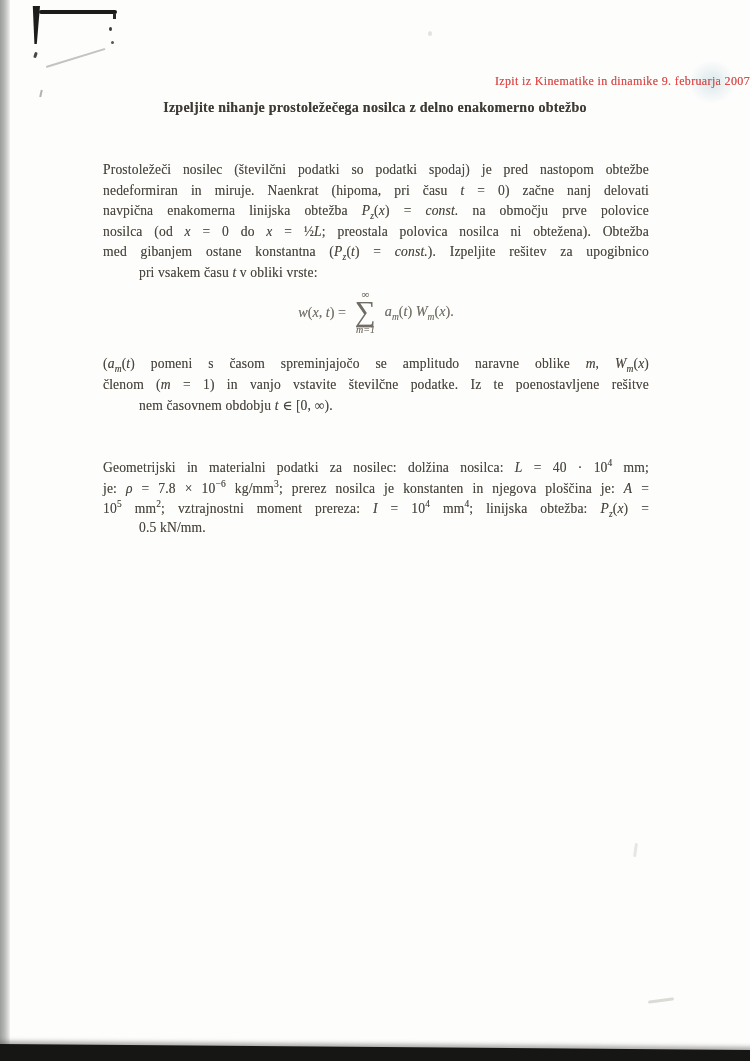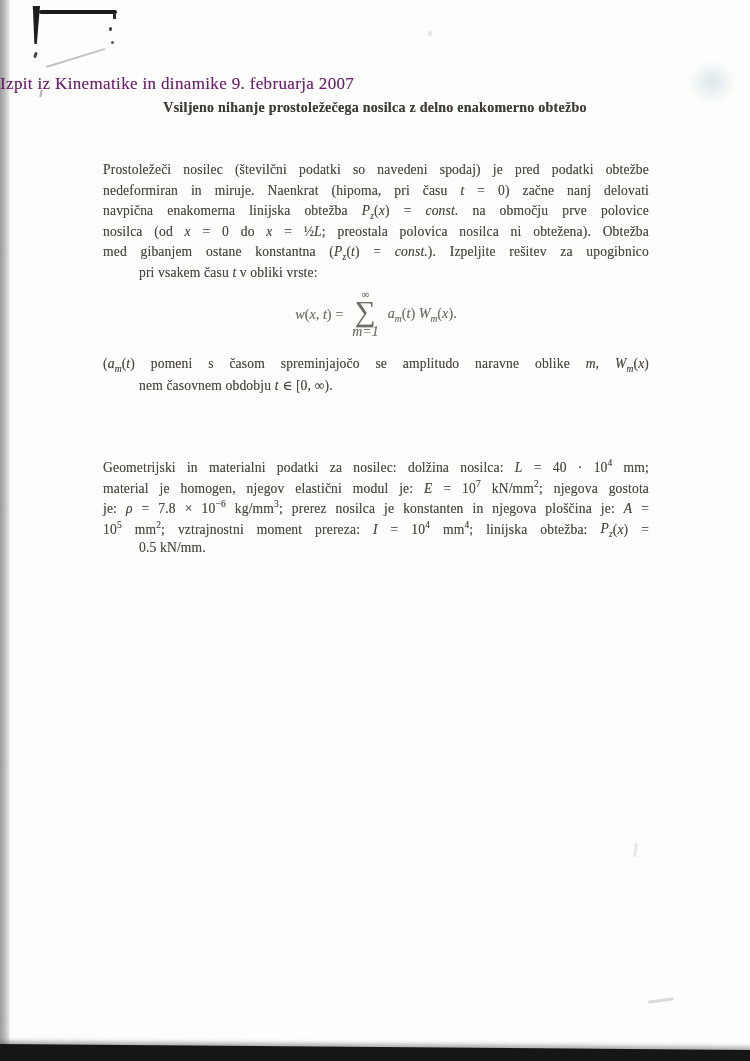--- a/index.html
+++ b/index.html
@@ -31,22 +31,22 @@
              transform:rotate(-17deg); transform-origin:left center; border-radius:1px; }
   .mark-small { position:absolute; left:40px; top:90px; width:2px; height:7px; background:#b2b2af; transform:rotate(14deg); }
   .smudge-tr { position:absolute; left:688px; top:60px; width:48px; height:44px;
                background:radial-gradient(ellipse at center, rgba(186,210,219,0.5), rgba(186,210,219,0) 70%); }
   .speck-top { position:absolute; left:428px; top:31px; width:4px; height:5px; background:#e2e2df; border-radius:50%; }
   .mark-right { position:absolute; left:634px; top:843px; width:3px; height:14px; background:#e6e6e3; transform:rotate(8deg); border-radius:2px; }
   .squiggle-br { position:absolute; left:648px; top:999px; width:26px; height:3px; background:#dadad6; transform:rotate(-8deg); border-radius:2px; }
 
   
   .header-line {
-    position:absolute; top:74px; left:0; width:100%; text-align:left;
-    font-size:17px; color:#701a75; letter-spacing:0.35px;
+    position:absolute; top:74px; left:0; width:100%; text-align:right;
+    font-size:12px; color:#ef4444; letter-spacing:0.35px;
     text-shadow:0 0 0.5px rgba(87,83,77,0.55);
   }
   .doc-title {
     position:absolute; top:100px; left:10px; width:730px; text-align:center;
     font-size:14px; font-weight:bold; color:#3e3a34; letter-spacing:0.25px;
     text-shadow:0 0 0.5px rgba(62,58,52,0.55);
   }
   .para { position:absolute; left:103px; width:546px; }
   .p1 { top:162px; } .p2 { top:356px; } .p3 { top:458px; }
   .line {
@@ -63,21 +63,21 @@
   .equation {
     position:absolute; top:289px; left:103px; width:546px;
     display:flex; justify-content:center; align-items:center; gap:9px;
     color:#716d65; text-shadow:0 0 0.6px rgba(113,109,101,0.5);
   }
   .eq-lhs, .eq-rhs { font-size:14.2px;text-align:right; }
   .eq-rhs sub, .eq-lhs sub { font-size:9.5px; }
   .eq-sum { display:flex; flex-direction:column; align-items:center; line-height:1; }
   .eq-sup { font-size:11px; margin-bottom:-2px; }
   .eq-sigma { font-size:29px; line-height:0.9; }
-  .eq-sub { font-size:14px; font-style:italic; margin-top:1px; }
+  .eq-sub { font-size:10px; font-style:italic; margin-top:1px; }
 </style>
 </head>
 <body>
 
 <div class="page">
 
   <div class="scan-strip"></div>
   <div class="wedge"></div>
   <div class="hline"></div>
   <div class="tickdn"></div>
@@ -85,48 +85,48 @@
   <div class="dot2"></div>
   <div class="dot3"></div>
   <div class="scratch"></div>
   <div class="mark-small"></div>
   <div class="smudge-tr"></div>
   <div class="speck-top"></div>
   <div class="mark-right"></div>
   <div class="squiggle-br"></div>
 
   <div class="header-line">Izpit iz Kinematike in dinamike 9. februarja 2007</div>
-  <div class="doc-title">Vsiljeno nihanje prostoležečega nosilca z delno enakomerno obtežbo</div>
+  <div class="doc-title">Izpeljite nihanje prostoležečega nosilca z delno enakomerno obtežbo</div>
 
   <div class="para p1">
-    <div class="line">Prostoležeči nosilec (številčni podatki so navedeni spodaj) je pred podatki obtežbe</div>
+    <div class="line">Prostoležeči nosilec (številčni podatki so podatki spodaj) je pred nastopom obtežbe</div>
     <div class="line">nedeformiran in miruje. Naenkrat (hipoma, pri času <i>t</i> = 0) začne nanj delovati</div>
     <div class="line">navpična enakomerna linijska obtežba <i>P<sub>z</sub></i>(<i>x</i>) = <i>const.</i> na območju prve polovice</div>
     <div class="line">nosilca (od <i>x</i> = 0 do <i>x</i> = ½<i>L</i>; preostala polovica nosilca ni obtežena). Obtežba</div>
     <div class="line">med gibanjem ostane konstantna (<i>P<sub>z</sub></i>(<i>t</i>) = <i>const.</i>). Izpeljite rešitev za upogibnico</div>
     <div class="line short">pri vsakem času <i>t</i> v obliki vrste:</div>
   </div>
 
   <div class="equation">
     <span class="eq-lhs"><i>w</i>(<i>x</i>, <i>t</i>) =</span>
     <span class="eq-sum">
       <span class="eq-sup">∞</span>
       <span class="eq-sigma">∑</span>
       <span class="eq-sub"><i>m</i>=1</span>
     </span>
     <span class="eq-rhs"><i>a<sub>m</sub></i>(<i>t</i>) <i>W<sub>m</sub></i>(<i>x</i>).</span>
   </div>
 
   <div class="para p2">
     <div class="line">(<i>a<sub>m</sub></i>(<i>t</i>) pomeni s časom spreminjajočo se amplitudo naravne oblike <i>m</i>, <i>W<sub>m</sub></i>(<i>x</i>)</div>
+    <div class="line">členom (<i>m</i> = 1) in vanjo vstavite številčne podatke. Iz te poenostavljene rešitve</div>
     <div class="line short">nem časovnem obdobju <i>t</i> ∈ [0, ∞).</div>
   </div>
 
   <div class="para p3">
     <div class="line">Geometrijski in materialni podatki za nosilec: dolžina nosilca: <i>L</i> = 40 · 10<sup>4</sup> mm;</div>
-    <div class="line">material je homogen, njegov elastični modul je: <i>E</i> = 10<sup>7</sup> kN/mm<sup>2</sup>; njegova gostota</div>
     <div class="line">je: <i>ρ</i> = 7.8 × 10<sup>−6</sup> kg/mm<sup>3</sup>; prerez nosilca je konstanten in njegova ploščina je: <i>A</i> =</div>
     <div class="line">10<sup>5</sup> mm<sup>2</sup>; vztrajnostni moment prereza: <i>I</i> = 10<sup>4</sup> mm<sup>4</sup>; linijska obtežba: <i>P<sub>z</sub></i>(<i>x</i>) =</div>
     <div class="line short">0.5 kN/mm.</div>
   </div>
 
   <div class="scan-bottom"></div>
 </div>
 
 </body></html>

